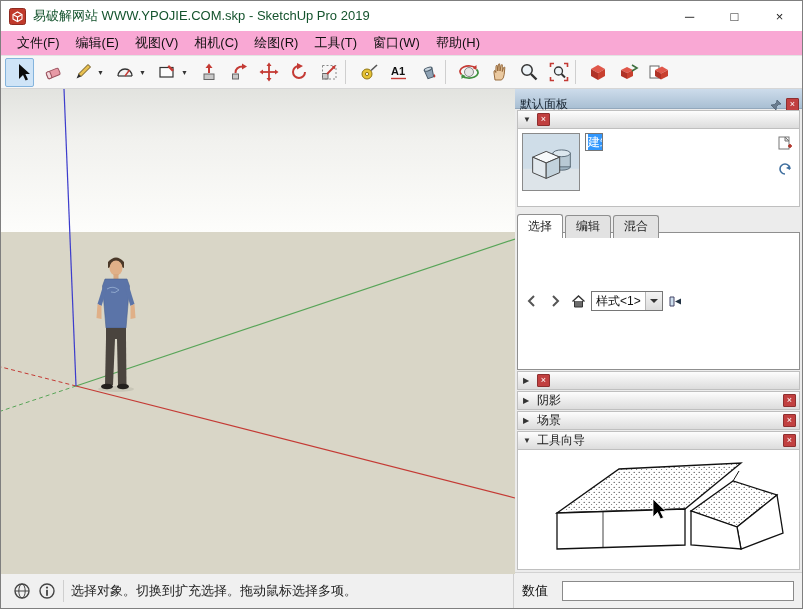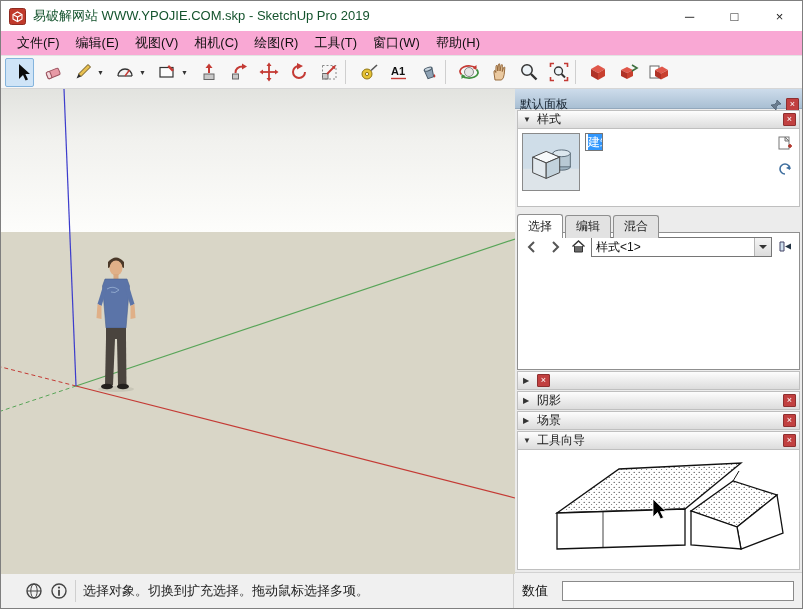--- a/index.html
+++ b/index.html
@@ -47,35 +47,35 @@
   .name-field { height:18px; flex:0 0 18px; border:1px solid #767676; background:#fff; display:flex; align-items:center; padding:0 2px; overflow:hidden; }
   .name-field .sel { background:#3297fd; color:#fff; font-size:12px; white-space:nowrap; }
   .style-desc { font-size:11px; line-height:14px; color:#111; }
   .style-btns { width:20px; flex:0 0 20px; display:flex; flex-direction:column; align-items:center; gap:8px; padding-top:1px; }
   .sbtn { width:18px; height:18px; }
 
   .tabs { display:flex; align-items:flex-end; margin:4px 2px 0 2px; height:21px; }
   .tab { padding:2px 10px 3px; border:1px solid #8f8f8f; border-bottom:none; background:#e2e2e2; border-radius:3px 3px 0 0; margin-right:2px; color:#222; position:relative; top:6px; }
   .tab.active { background:#fff; padding-top:3px; z-index:2; }
 
-  .tabpane { margin:0 2px; border:1px solid #8f8f8f; background:#fff; display:flex; flex-direction:column; flex:1 1 auto; min-height:0; }
+  .tabpane { margin:0 2px; border:1px solid #8f8f8f; background:#fff; display:flex; flex-direction:row; flex:1 1 auto; min-height:0; }
   .navrow { flex:0 0 27px; display:flex; align-items:center; gap:3px; padding:3px 4px; }
   .nbtn { width:20px; height:20px; display:flex; align-items:center; justify-content:center; }
   .combo { flex:1 1 auto; height:20px; border:1px solid #767676; background:#fff; display:flex; min-width:0; }
   .combo-val { flex:1; padding:0 4px; line-height:18px; white-space:nowrap; overflow:hidden; }
   .combo-arrow { width:17px; flex:0 0 17px; background:linear-gradient(#f4f4f4,#dcdcdc); border-left:1px solid #b5b5b5; display:flex; align-items:center; justify-content:center; }
   .combo-arrow::after { content:""; border:4px solid transparent; border-top-color:#333; margin-top:4px; }
   .list-area { flex:1 1 auto; background:#fff; }
 
   .instructor-body { flex:0 0 120px; margin:0 2px 2px 2px; background:#fff; border:1px solid #bfbfbf; border-top:none; position:relative; overflow:hidden; }
   .instructor-body svg { position:absolute; right:6px; bottom:0; }
 
   
   .statusbar { height:36px; flex:0 0 36px; background:#f0f0f0; border-top:1px solid #d2d2d2; display:flex; align-items:stretch; font-size:13px; }
-  .sb-left { flex:1 1 auto; display:flex; align-items:center; gap:7px; padding-left:24px; min-width:0; }
+  .sb-left { flex:1 1 auto; display:flex; align-items:center; gap:7px; padding-left:12px; min-width:0; }
   .sb-sep { width:1px; height:22px; background:#cfcfcf; }
   .sb-hint { color:#222; white-space:nowrap; overflow:hidden; }
   .sb-right { width:289px; flex:0 0 289px; border-left:1px solid #cfcfcf; display:flex; align-items:center; gap:14px; padding:0 8px; }
   .m-label { color:#111; }
   .m-input { flex:1 1 auto; height:20px; border:1px solid #8a8a8a; background:#fff; font-size:12px; padding:0 3px; font-family:inherit; }
 </style>
 </head>
 <body>
 
 <div class="window">
@@ -309,21 +309,20 @@
         <span class="icon-btn">
           <svg width="12" height="12" viewBox="0 0 12 12">
               <path d="M7 1 L11 5 L8.5 5.5 L6.5 7.5 L6 11 L1 6 L4.5 5.5 L6.5 3.5 Z" fill="#6b7d8f" stroke="#45586a" stroke-width="0.7"></path>
             </svg>
         </span>
         <span class="xsq">×</span>
       </div>
 
       <div class="sec-h">
         <span class="arrow">▼</span>
-        <span class="label">样式</span>
         <span class="xsq">×</span>
       </div>
       <div class="styles-body">
         <svg class="thumb" viewBox="0 0 58 58">
           <rect width="58" height="58" fill="#cfdde8"></rect>
           <rect y="36" width="58" height="22" fill="#dde4e9"></rect>
           <ellipse cx="40" cy="34" rx="9" ry="3.5" fill="#9fb4c2" stroke="#5a6b77"></ellipse>
           <rect x="31" y="20" width="18" height="14" fill="#b8c9d4" stroke="#5a6b77"></rect>
           <ellipse cx="40" cy="20" rx="9" ry="3.5" fill="#dce7ee" stroke="#5a6b77"></ellipse>
           <path d="M10 24 L24 18 L38 24 L24 30 Z" fill="#f6f9fb" stroke="#444"></path>

